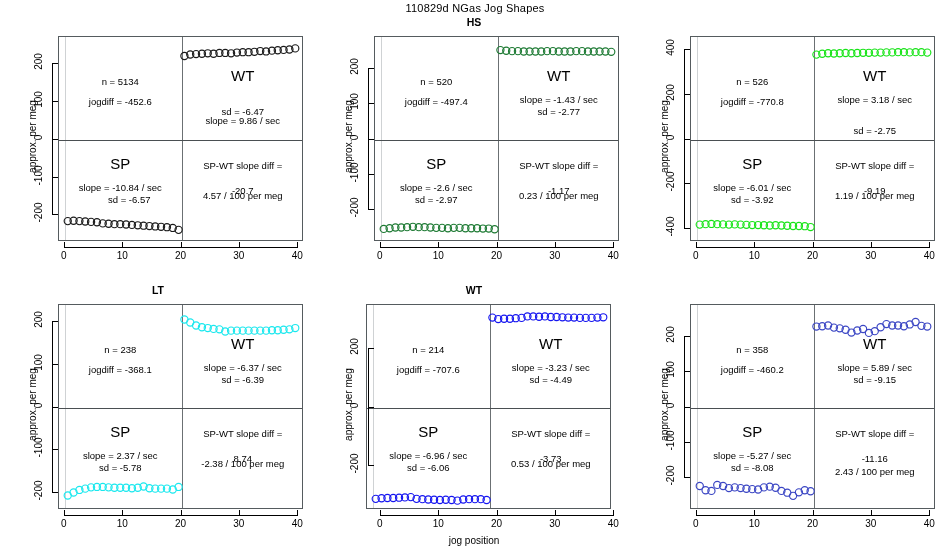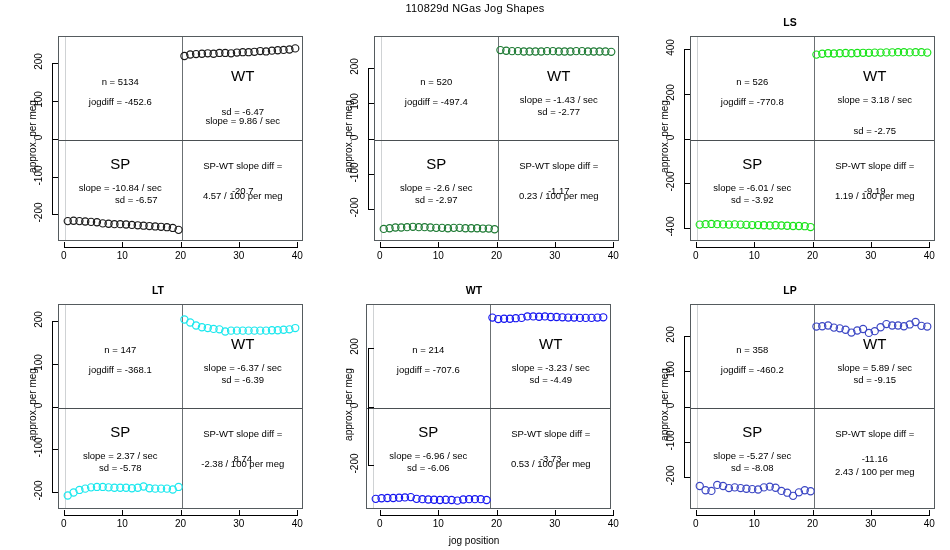--- a/index.html
+++ b/index.html
@@ -110,21 +110,21 @@
                 <circle cx="236.25" cy="11.39" r="3.6" fill="none" stroke="#1a1a1a" stroke-width="1.15"></circle>
               </g>
             </svg>
             <div class="ann small" style="left:0px;top:38px;width:122.5px;"><span>n = 5134</span></div>
             <div class="ann small" style="left:0px;top:58px;width:122.5px;"><span>jogdiff = -452.6</span></div>
             <div class="ann big" style="left:122.5px;top:30px;width:122.5px;"><span>WT</span></div>
             <div class="ann small" style="left:122.5px;top:56px;width:122.5px;margin-top:21px;"><span>slope = 9.86 / sec</span></div>
             <div class="ann small" style="left:122.5px;top:68px;width:122.5px;"><span>sd = -6.47</span></div>
             <div class="ann big" style="left:0px;top:118px;width:122.5px;"><span>SP</span></div>
             <div class="ann small" style="left:0px;top:144px;width:122.5px;"><span>slope = -10.84 / sec</span></div>
-            <div class="ann small" style="left:16px;top:156px;width:122.5px;"><span>sd = -6.57</span></div>
+            <div class="ann small" style="left:9px;top:156px;width:122.5px;"><span>sd = -6.57</span></div>
             <div class="ann mid" style="left:122.5px;top:122px;width:122.5px;"><span>SP-WT slope diff =</span></div>
             <div class="ann mid" style="left:122.5px;top:147px;width:122.5px;"><span>-20.7</span></div>
             <div class="ann mid" style="left:122.5px;top:152px;width:122.5px;"><span>4.57 / 100 per meg</span></div>
           </div>
         </div>
         <div class="axis-line" style="left:46px;top:48.574074074074076px;width:1px;height:151.9px;"></div>
         <div class="tick" style="left:46px;top:200.4px;width:6px;height:1px;"></div>
         <div class="ytlabel" style="left:18px;top:193.4px;width:28px;text-align:center;transform:rotate(-90deg);">-200</div>
         <div class="tick" style="left:46px;top:162.5px;width:6px;height:1px;"></div>
         <div class="ytlabel" style="left:18px;top:155.5px;width:28px;text-align:center;transform:rotate(-90deg);">-100</div>
@@ -141,20 +141,21 @@
         <div class="tick" style="left:116.2px;top:228px;width:1px;height:6px;"></div>
         <div class="xtlabel" style="left:100.2px;top:236px;width:32px;">10</div>
         <div class="tick" style="left:174.5px;top:228px;width:1px;height:6px;"></div>
         <div class="xtlabel" style="left:158.5px;top:236px;width:32px;">20</div>
         <div class="tick" style="left:232.8px;top:228px;width:1px;height:6px;"></div>
         <div class="xtlabel" style="left:216.8px;top:236px;width:32px;">30</div>
         <div class="tick" style="left:291.2px;top:228px;width:1px;height:6px;"></div>
         <div class="xtlabel" style="left:275.2px;top:236px;width:32px;">40</div>
       </div>
       <div class="panel" style="left:322px;top:0px;width:304px;height:268px;">
+        <div class="panel-title" style="top:2px;">HS</div>
         <div class="plotbox" style="left:52px;top:22px;width:245px;height:205px;">
           <div class="inner">
             <div class="vlight" style="left:5.8px;"></div>
             <div class="vdiv" style="left:122.5px;"></div>
             <div class="hdiv" style="top:102.5px;"></div>
             <svg class="marks" width="245" height="205">
               <g>
                 <circle cx="8.75" cy="191.92" r="3.6" fill="none" stroke="#1d7a33" stroke-width="1.15"></circle>
                 <circle cx="14.58" cy="191.22" r="3.6" fill="none" stroke="#1d7a33" stroke-width="1.15"></circle>
                 <circle cx="20.42" cy="190.51" r="3.6" fill="none" stroke="#1d7a33" stroke-width="1.15"></circle>
@@ -230,21 +231,20 @@
         <div class="tick" style="left:116.2px;top:228px;width:1px;height:6px;"></div>
         <div class="xtlabel" style="left:100.2px;top:236px;width:32px;">10</div>
         <div class="tick" style="left:174.5px;top:228px;width:1px;height:6px;"></div>
         <div class="xtlabel" style="left:158.5px;top:236px;width:32px;">20</div>
         <div class="tick" style="left:232.8px;top:228px;width:1px;height:6px;"></div>
         <div class="xtlabel" style="left:216.8px;top:236px;width:32px;">30</div>
         <div class="tick" style="left:291.2px;top:228px;width:1px;height:6px;"></div>
         <div class="xtlabel" style="left:275.2px;top:236px;width:32px;">40</div>
       </div>
       <div class="panel" style="left:638px;top:0px;width:304px;height:268px;">
-        <div class="panel-title" style="top:2px;">LS</div>
         <div class="plotbox" style="left:52px;top:22px;width:245px;height:205px;">
           <div class="inner">
             <div class="vlight" style="left:5.8px;"></div>
             <div class="vdiv" style="left:122.5px;"></div>
             <div class="hdiv" style="top:102.5px;"></div>
             <svg class="marks" width="245" height="205">
               <g>
                 <circle cx="8.75" cy="187.62" r="3.6" fill="none" stroke="#17e417" stroke-width="1.15"></circle>
                 <circle cx="14.58" cy="187.17" r="3.6" fill="none" stroke="#17e417" stroke-width="1.15"></circle>
                 <circle cx="20.42" cy="186.95" r="3.6" fill="none" stroke="#17e417" stroke-width="1.15"></circle>
@@ -372,21 +372,21 @@
                 <circle cx="195.42" cy="25.63" r="3.6" fill="none" stroke="#19e8ee" stroke-width="1.15"></circle>
                 <circle cx="201.25" cy="25.63" r="3.6" fill="none" stroke="#19e8ee" stroke-width="1.15"></circle>
                 <circle cx="207.08" cy="25.63" r="3.6" fill="none" stroke="#19e8ee" stroke-width="1.15"></circle>
                 <circle cx="212.92" cy="25.20" r="3.6" fill="none" stroke="#19e8ee" stroke-width="1.15"></circle>
                 <circle cx="218.75" cy="25.20" r="3.6" fill="none" stroke="#19e8ee" stroke-width="1.15"></circle>
                 <circle cx="224.58" cy="24.77" r="3.6" fill="none" stroke="#19e8ee" stroke-width="1.15"></circle>
                 <circle cx="230.42" cy="24.34" r="3.6" fill="none" stroke="#19e8ee" stroke-width="1.15"></circle>
                 <circle cx="236.25" cy="23.06" r="3.6" fill="none" stroke="#19e8ee" stroke-width="1.15"></circle>
               </g>
             </svg>
-            <div class="ann small" style="left:0px;top:38px;width:122.5px;"><span>n = 147</span></div>
+            <div class="ann small" style="left:0px;top:38px;width:122.5px;"><span>n = 238</span></div>
             <div class="ann small" style="left:0px;top:58px;width:122.5px;"><span>jogdiff = -368.1</span></div>
             <div class="ann big" style="left:122.5px;top:30px;width:122.5px;"><span>WT</span></div>
             <div class="ann small" style="left:122.5px;top:56px;width:122.5px;"><span>slope = -6.37 / sec</span></div>
             <div class="ann small" style="left:122.5px;top:68px;width:122.5px;"><span>sd = -6.39</span></div>
             <div class="ann big" style="left:0px;top:118px;width:122.5px;"><span>SP</span></div>
             <div class="ann small" style="left:0px;top:144px;width:122.5px;"><span>slope = 2.37 / sec</span></div>
             <div class="ann small" style="left:0px;top:156px;width:122.5px;"><span>sd = -5.78</span></div>
             <div class="ann mid" style="left:122.5px;top:122px;width:122.5px;"><span>SP-WT slope diff =</span></div>
             <div class="ann mid" style="left:122.5px;top:147px;width:122.5px;"><span>8.74</span></div>
             <div class="ann mid" style="left:122.5px;top:152px;width:122.5px;"><span>-2.38 / 100 per meg</span></div>
@@ -497,21 +497,20 @@
         <div class="xtlabel" style="left:100.2px;top:236px;width:32px;">10</div>
         <div class="tick" style="left:174.5px;top:228px;width:1px;height:6px;"></div>
         <div class="xtlabel" style="left:158.5px;top:236px;width:32px;">20</div>
         <div class="tick" style="left:232.8px;top:228px;width:1px;height:6px;"></div>
         <div class="xtlabel" style="left:216.8px;top:236px;width:32px;">30</div>
         <div class="tick" style="left:291.2px;top:228px;width:1px;height:6px;"></div>
         <div class="xtlabel" style="left:275.2px;top:236px;width:32px;">40</div>
         <div class="xlab-title" style="left:0;top:253px;">jog position</div>
       </div>
       <div class="panel" style="left:638px;top:268px;width:304px;height:268px;">
-        <div class="panel-title" style="top:2px;">LP</div>
         <div class="plotbox" style="left:52px;top:22px;width:245px;height:205px;">
           <div class="inner">
             <div class="vlight" style="left:5.8px;"></div>
             <div class="vdiv" style="left:122.5px;"></div>
             <div class="hdiv" style="top:102.5px;"></div>
             <svg class="marks" width="245" height="205">
               <g>
                 <circle cx="8.75" cy="180.97" r="3.6" fill="none" stroke="#3b46c4" stroke-width="1.15"></circle>
                 <circle cx="14.58" cy="185.21" r="3.6" fill="none" stroke="#3b46c4" stroke-width="1.15"></circle>
                 <circle cx="20.42" cy="185.91" r="3.6" fill="none" stroke="#3b46c4" stroke-width="1.15"></circle>

